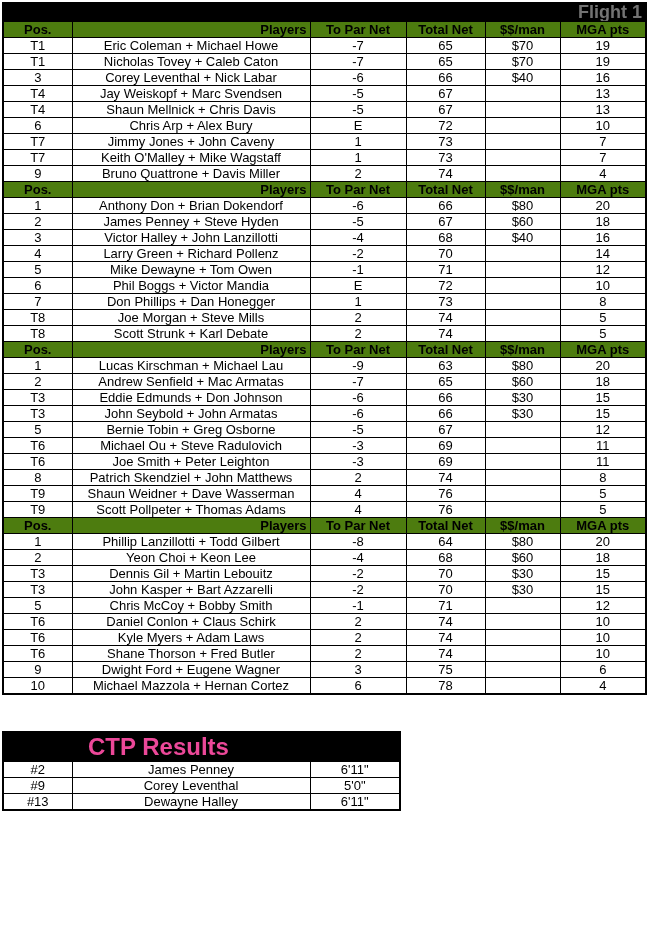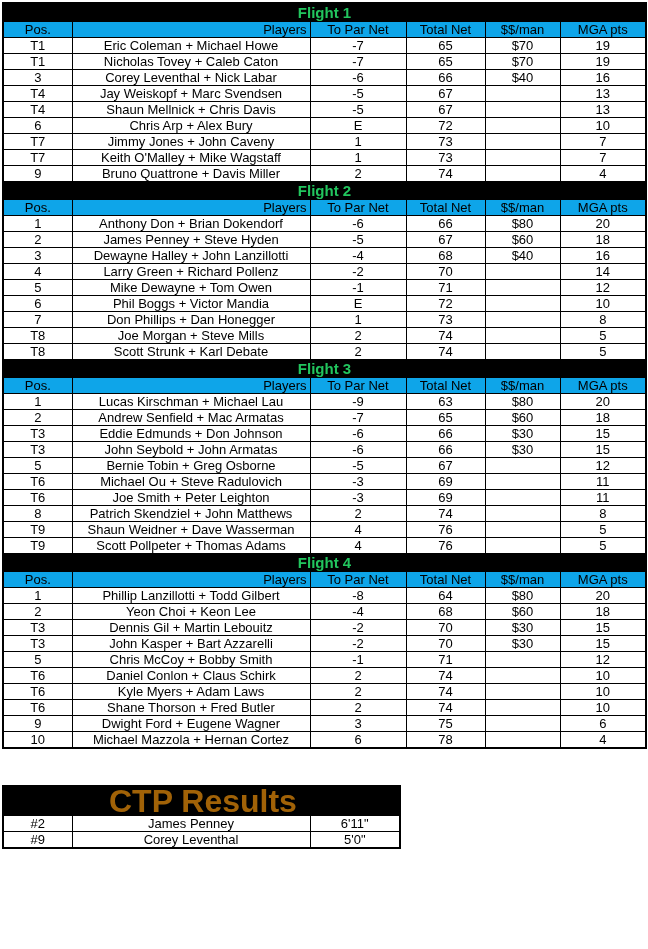--- a/index.html
+++ b/index.html
@@ -32,45 +32,45 @@
     border: 1px solid #000000;
     font-size: 13px;
     height: 15px;
     line-height: 15px;
     padding: 0 3px;
     overflow: hidden;
     white-space: nowrap;
     vertical-align: middle;
   }
   th {
-    background: #0ea5e9;
-    font-weight: normal;
+    background: #4d7c0f;
+    font-weight: bold;
     text-align: center;
   }
   th.left { text-align: right; }
   td.center { text-align: center; }
   td.left { text-align: center; }
   td.section {
     background: #000000;
-    color: #22c55e;
+    color: #737373;
     font-weight: bold;
-    font-size: 15px;
-    text-align: center;
+    font-size: 18px;
+    text-align: right;
     height: 17px;
     line-height: 17px;
   }
   td.ctp-header {
     background: #000000;
-    color: #a16207;
+    color: #ec4899;
     font-weight: bold;
-    font-size: 32px;
+    font-size: 24px;
     height: 28px;
     line-height: 28px;
     text-align: left;
-    padding-left: 105px;
+    padding-left: 84px;
   }
 </style>
 </head>
 <body>
 
 <div class="page">
 
   <table class="main">
     <colgroup>
       <col style="width:69px">
@@ -158,23 +158,20 @@
         </tr>
         <tr>
           <td class="center">9</td>
           <td class="left">Bruno Quattrone + Davis Miller</td>
           <td class="center">2</td>
           <td class="center">74</td>
           <td class="center"></td>
           <td class="center">4</td>
         </tr>
         <tr>
-          <td colspan="6" class="section">Flight 2</td>
-        </tr>
-        <tr>
           <th>Pos.</th>
           <th class="left">Players</th>
           <th>To Par Net</th>
           <th>Total Net</th>
           <th>$$/man</th>
           <th>MGA pts</th>
         </tr>
         <tr>
           <td class="center">1</td>
           <td class="left">Anthony Don + Brian Dokendorf</td>
@@ -186,21 +183,21 @@
         <tr>
           <td class="center">2</td>
           <td class="left">James Penney + Steve Hyden</td>
           <td class="center">-5</td>
           <td class="center">67</td>
           <td class="center">$60</td>
           <td class="center">18</td>
         </tr>
         <tr>
           <td class="center">3</td>
-          <td class="left">Dewayne Halley + John Lanzillotti</td>
+          <td class="left">Victor Halley + John Lanzillotti</td>
           <td class="center">-4</td>
           <td class="center">68</td>
           <td class="center">$40</td>
           <td class="center">16</td>
         </tr>
         <tr>
           <td class="center">4</td>
           <td class="left">Larry Green + Richard Pollenz</td>
           <td class="center">-2</td>
           <td class="center">70</td>
@@ -239,23 +236,20 @@
           <td class="center"></td>
           <td class="center">5</td>
         </tr>
         <tr>
           <td class="center">T8</td>
           <td class="left">Scott Strunk + Karl Debate</td>
           <td class="center">2</td>
           <td class="center">74</td>
           <td class="center"></td>
           <td class="center">5</td>
-        </tr>
-        <tr>
-          <td colspan="6" class="section">Flight 3</td>
         </tr>
         <tr>
           <th>Pos.</th>
           <th class="left">Players</th>
           <th>To Par Net</th>
           <th>Total Net</th>
           <th>$$/man</th>
           <th>MGA pts</th>
         </tr>
         <tr>
@@ -330,23 +324,20 @@
           <td class="center"></td>
           <td class="center">5</td>
         </tr>
         <tr>
           <td class="center">T9</td>
           <td class="left">Scott Pollpeter + Thomas Adams</td>
           <td class="center">4</td>
           <td class="center">76</td>
           <td class="center"></td>
           <td class="center">5</td>
-        </tr>
-        <tr>
-          <td colspan="6" class="section">Flight 4</td>
         </tr>
         <tr>
           <th>Pos.</th>
           <th class="left">Players</th>
           <th>To Par Net</th>
           <th>Total Net</th>
           <th>$$/man</th>
           <th>MGA pts</th>
         </tr>
         <tr>
@@ -445,16 +436,21 @@
         <tr>
           <td class="center">#2</td>
           <td class="left">James Penney</td>
           <td class="center">6'11"</td>
         </tr>
         <tr>
           <td class="center">#9</td>
           <td class="left">Corey Leventhal</td>
           <td class="center">5'0"</td>
         </tr>
+        <tr>
+          <td class="center">#13</td>
+          <td class="left">Dewayne Halley</td>
+          <td class="center">6'11"</td>
+        </tr>
       </tbody>
   </table>
 
 </div>
 
 </body></html>

